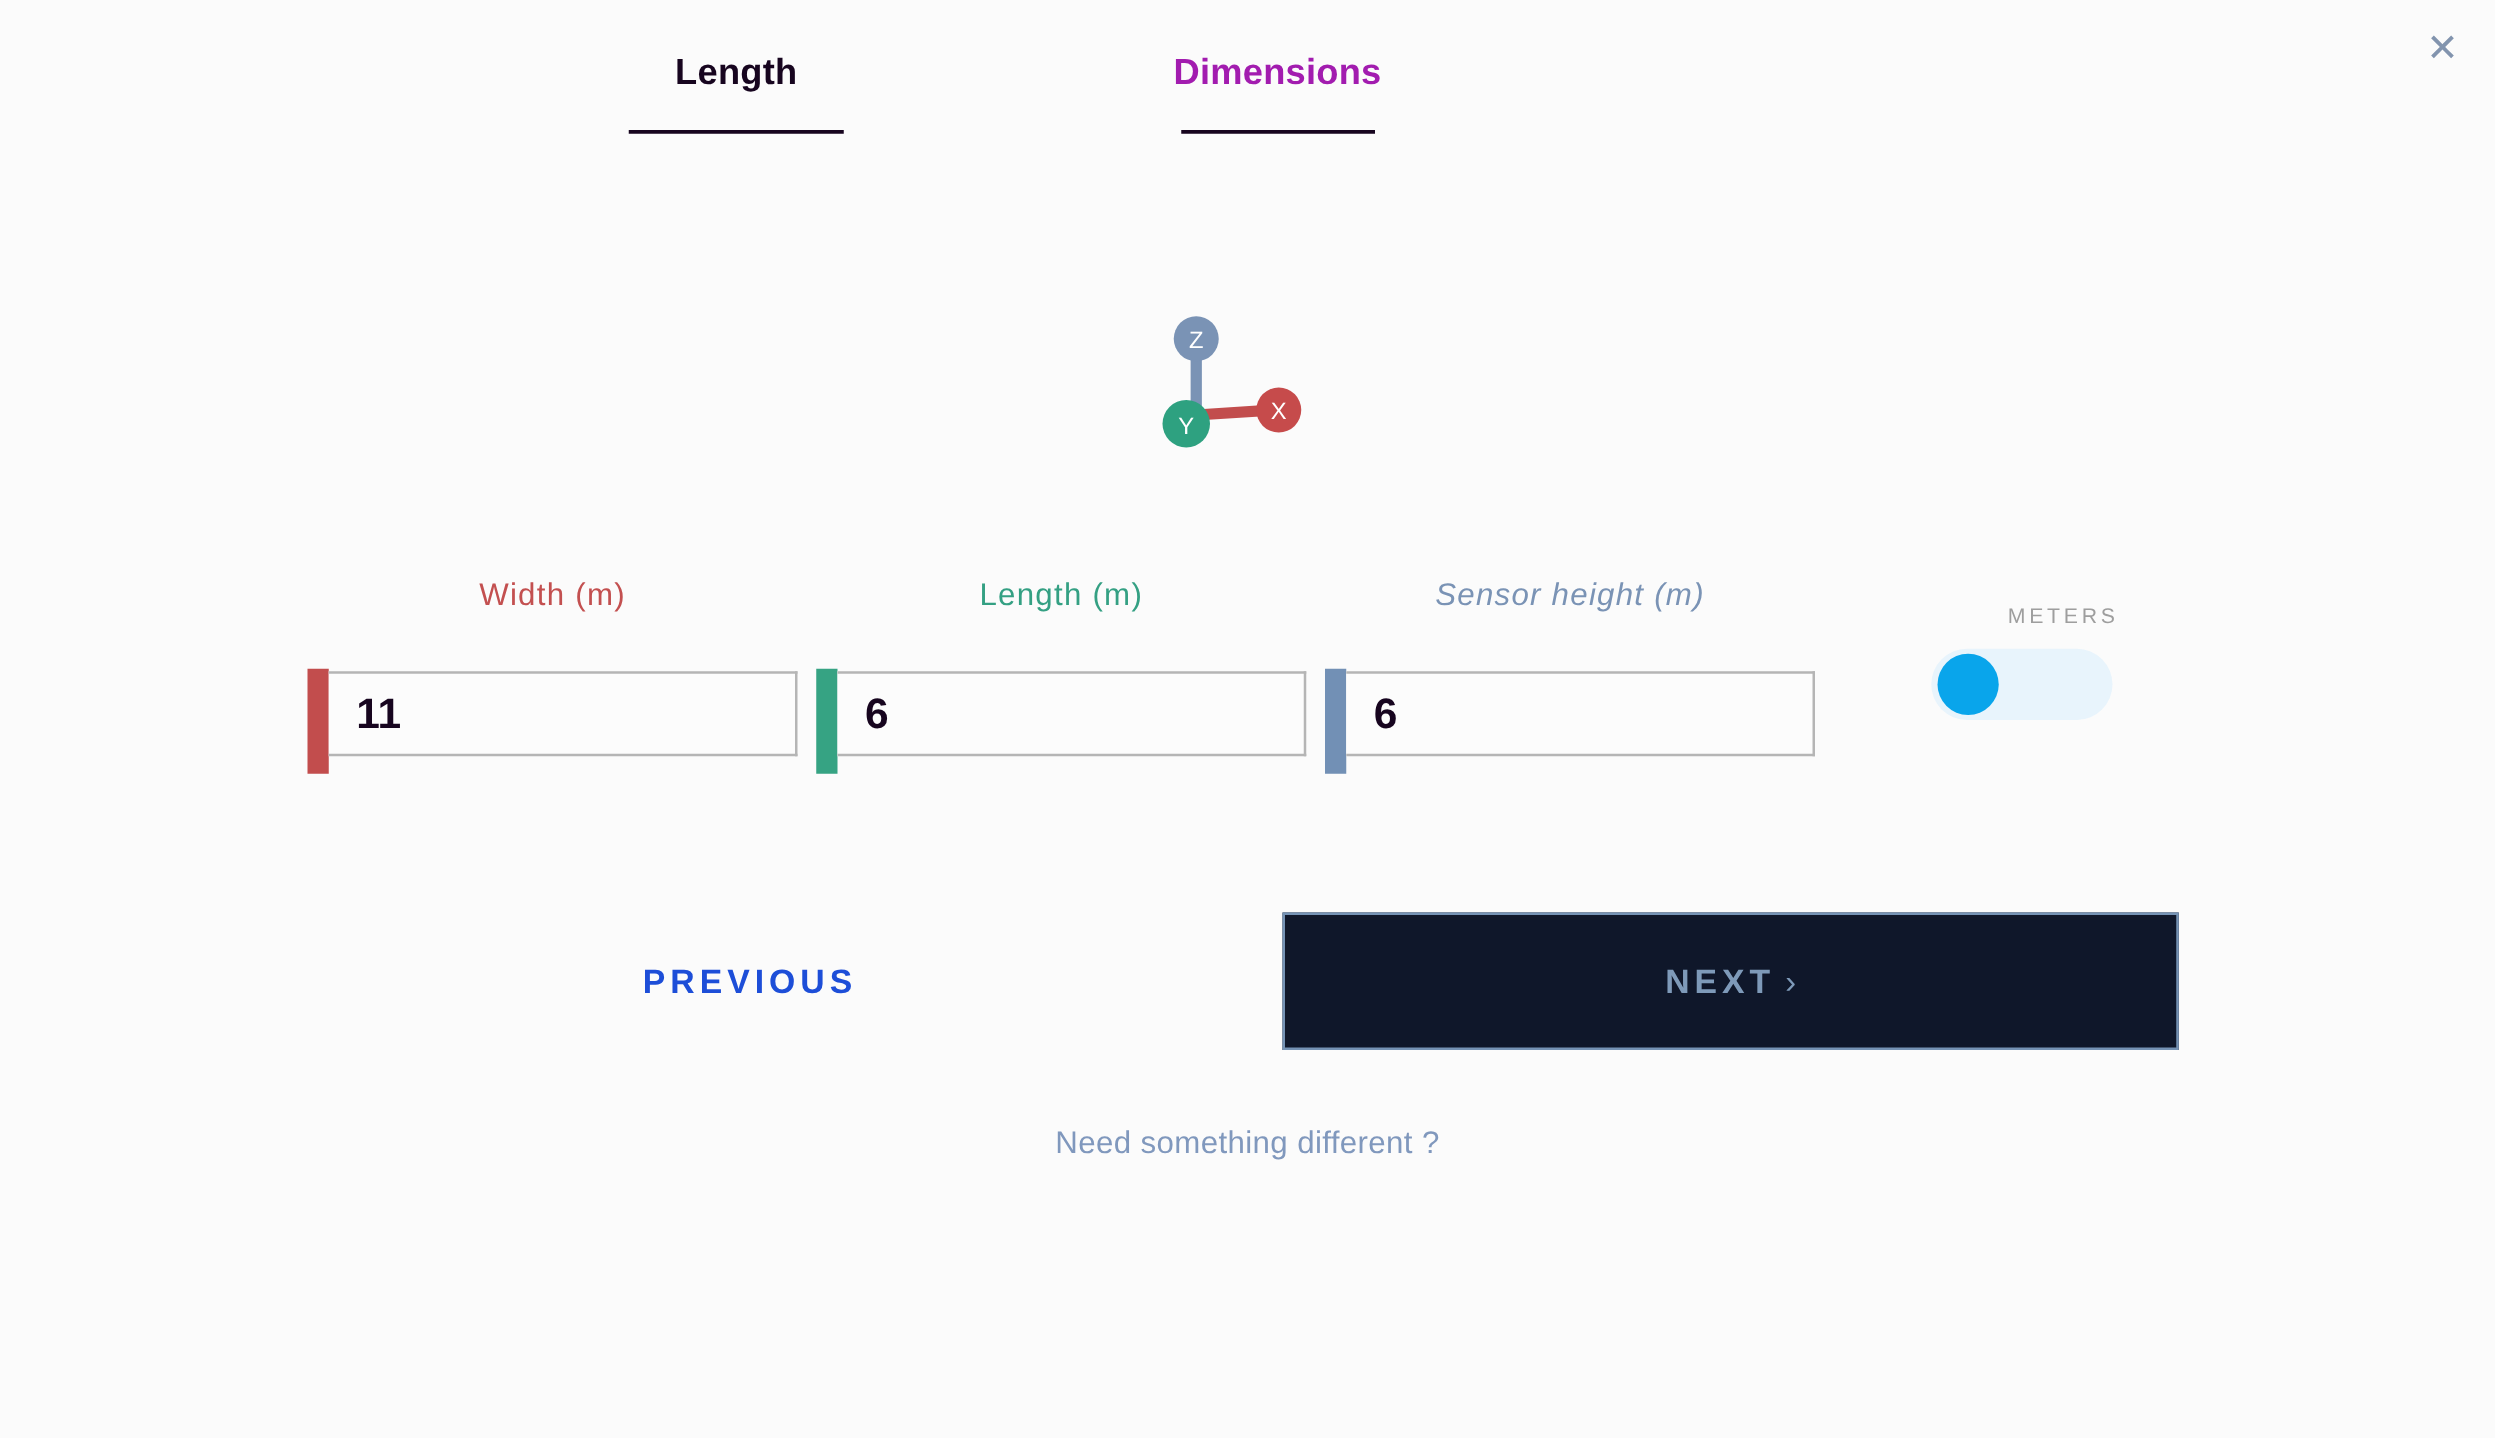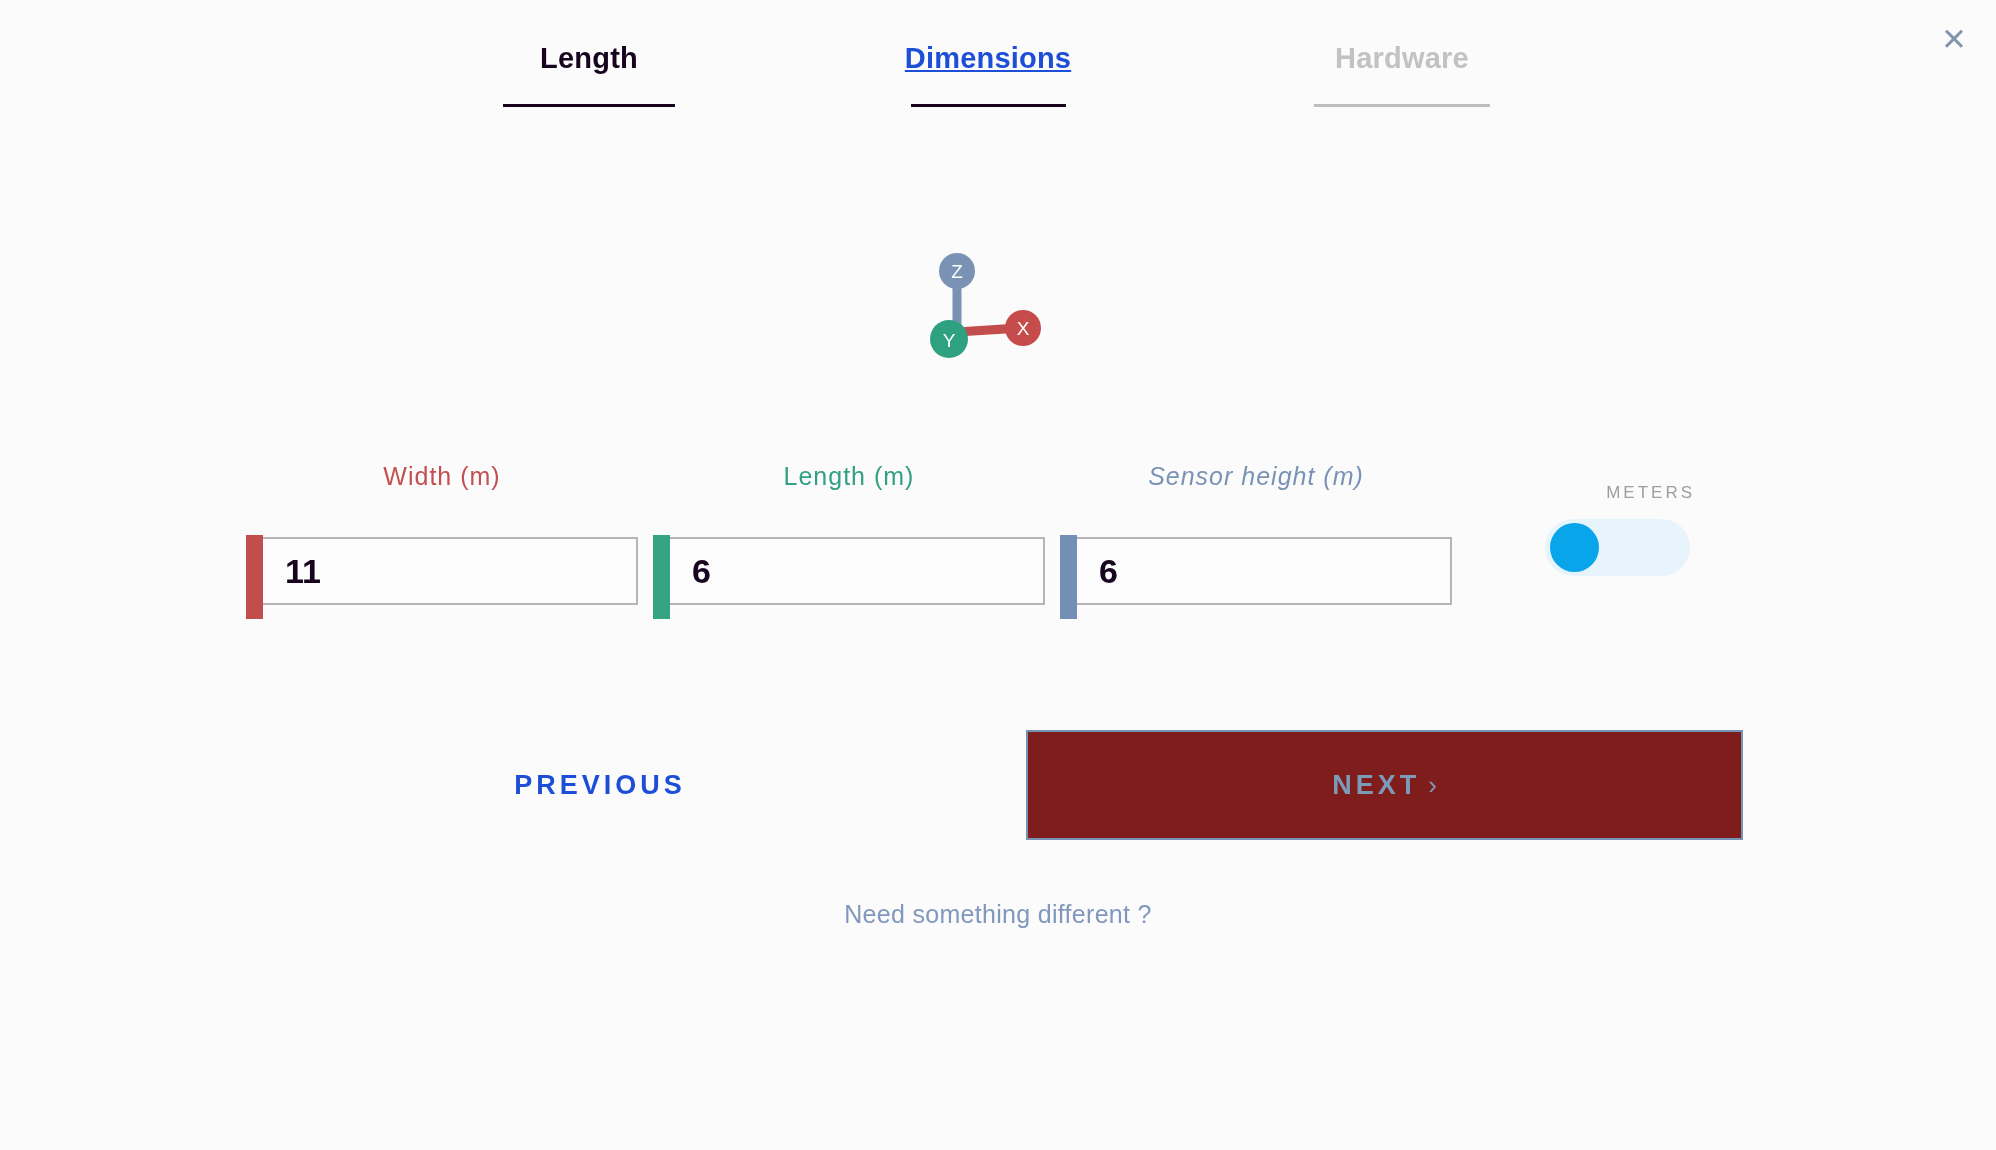--- a/index.html
+++ b/index.html
@@ -41,21 +41,21 @@
   }
   .tab .tab-label { display: block; line-height: 36px; white-space: nowrap; }
   .tab .tab-underline {
     display: block;
     height: 3px;
     margin: 0 auto;
     margin-top: 28px;
   }
   #tab-setup      { left: 429px; width: 320px; color: #17051f; }
   #tab-setup      .tab-underline { width: 172px; background: #17051f; }
-  #tab-dimensions { left: 828px; width: 320px; color: #1d4ed8; text-decoration: underline; }
+  #tab-dimensions { left: 862px; width: 320px; color: #a21caf; }
   #tab-dimensions .tab-underline { width: 155px; background: #17051f; }
   #tab-hardware   { left: 1242px; width: 320px; color: #c2c2c2; }
   #tab-hardware   .tab-underline { width: 176px; background: #bdbdbd; }
 
   
   .axis-widget {
     position: absolute;
     left: 912px; top: 244px;
     width: 180px; height: 130px;
   }
@@ -157,21 +157,21 @@
   .btn-next {
     position: absolute;
     left: 1026px; top: 0;
     width: 717px; height: 110px;
     display: flex; align-items: center; justify-content: center;
     gap: 8px;
     font-size: 27px;
     font-weight: bold;
     letter-spacing: 4px;
     color: #7e9ab9;
-    background: #7f1d1d;
+    background: #0f172a;
     border: 2px solid #7593b5;
     font-family: "Liberation Sans", sans-serif;
     cursor: pointer;
     user-select: none;
   }
   .btn-next .chevron { font-size: 26px; letter-spacing: 0; font-weight: normal; }
 
   
   .help-link {
     position: absolute;
@@ -195,24 +195,20 @@
     <div class="tab" id="tab-setup">
       <span class="tab-label">Length</span>
       <span class="tab-underline"></span>
     </div>
 
     <div class="tab" id="tab-dimensions">
       <span class="tab-label">Dimensions</span>
       <span class="tab-underline"></span>
     </div>
 
-    <div class="tab" id="tab-hardware">
-      <span class="tab-label">Hardware</span>
-      <span class="tab-underline"></span>
-    </div>
 
   </div>
 
   <div class="axis-widget">
     <svg width="180" height="130" viewBox="0 0 180 130" xmlns="http://www.w3.org/2000/svg">
 
       <line x1="45" y1="30" x2="45" y2="88" stroke="#7a93b5" stroke-width="9" stroke-linecap="round"></line>
 
       <line x1="45" y1="88" x2="108" y2="84" stroke="#c24d4d" stroke-width="9" stroke-linecap="round"></line>
 

